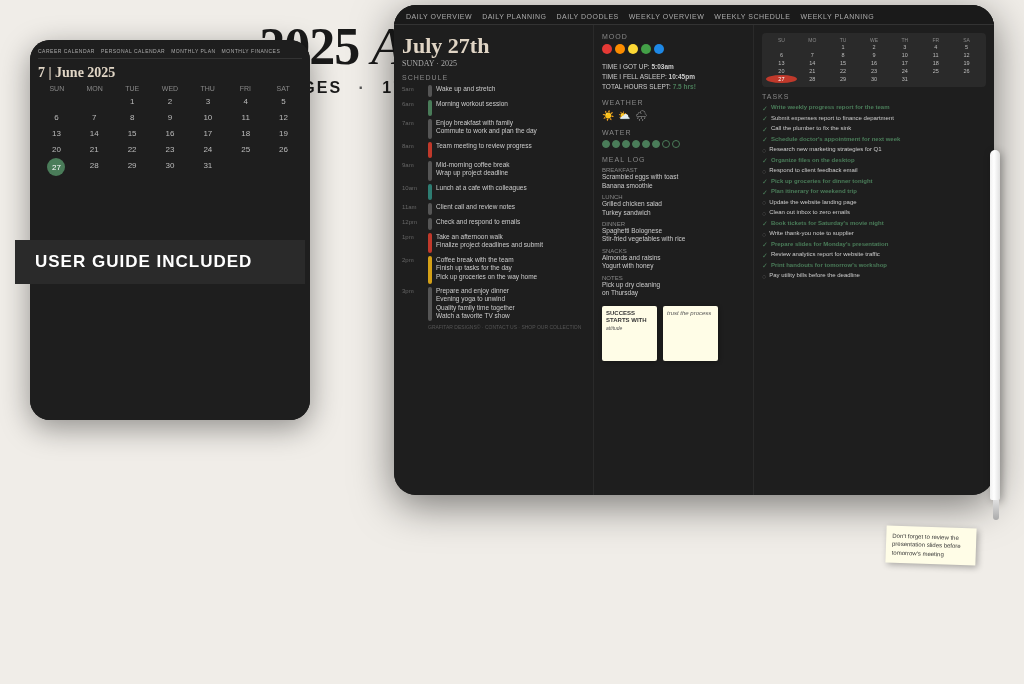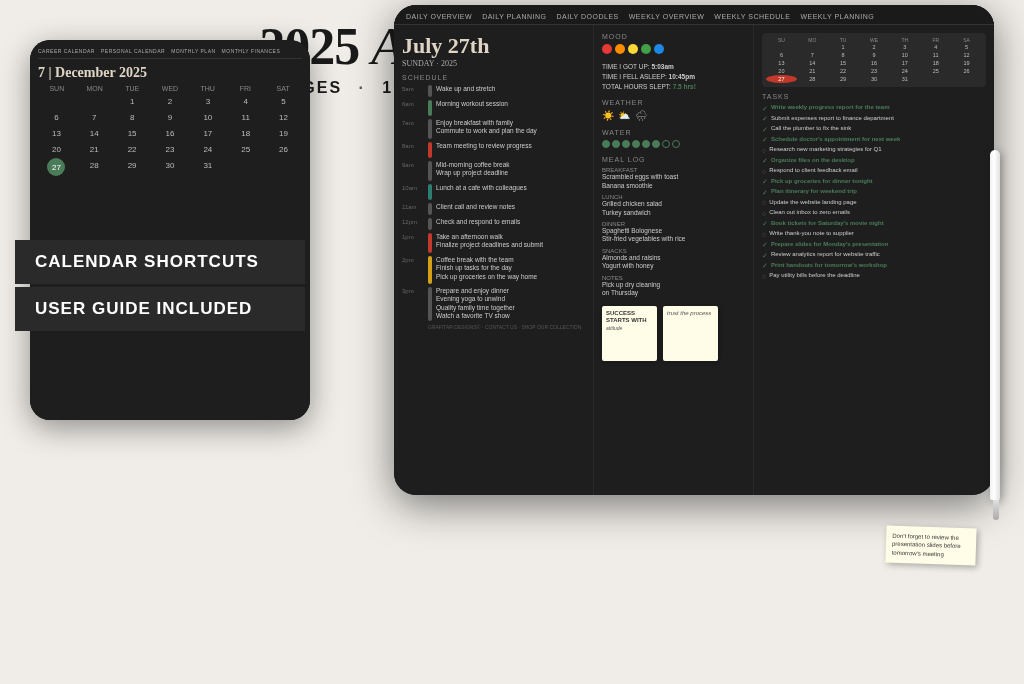--- a/index.html
+++ b/index.html
@@ -509,21 +509,21 @@
 
 <div class="tablet-left">
   <div class="tablet-left-screen">
     <div class="tablet-left-nav">
       <span>CAREER CALENDAR</span>
       <span>PERSONAL CALENDAR</span>
       <span>MONTHLY PLAN</span>
       <span>MONTHLY FINANCES</span>
     </div>
     <div class="tablet-date-header">
-      <div class="month-year">7 | December 2025</div>
+      <div class="month-year">7 | June 2025</div>
     </div>
     <div class="calendar-grid">
       <div class="cal-header-row">
         <span>SUN</span>
         <span>MON</span>
         <span>TUE</span>
         <span>WED</span>
         <span>THU</span>
         <span>FRI</span>
         <span>SAT</span>
@@ -563,23 +563,20 @@
         <div class="cal-cell">30</div>
         <div class="cal-cell">31</div>
         <div class="cal-cell dimmed"></div>
         <div class="cal-cell dimmed"></div>
       </div>
     </div>
   </div>
 </div>
 
 <div class="badge-list">
-  <div class="badge badge-shortcuts">
-    <span>CALENDAR SHORTCUTS</span>
-  </div>
   <div class="badge badge-guide">
     <span>USER GUIDE INCLUDED</span>
   </div>
 </div>
 
 <div class="tablet-right">
   <div class="tablet-right-screen">
 
     <div class="planner-nav">
       <span>DAILY OVERVIEW</span>

